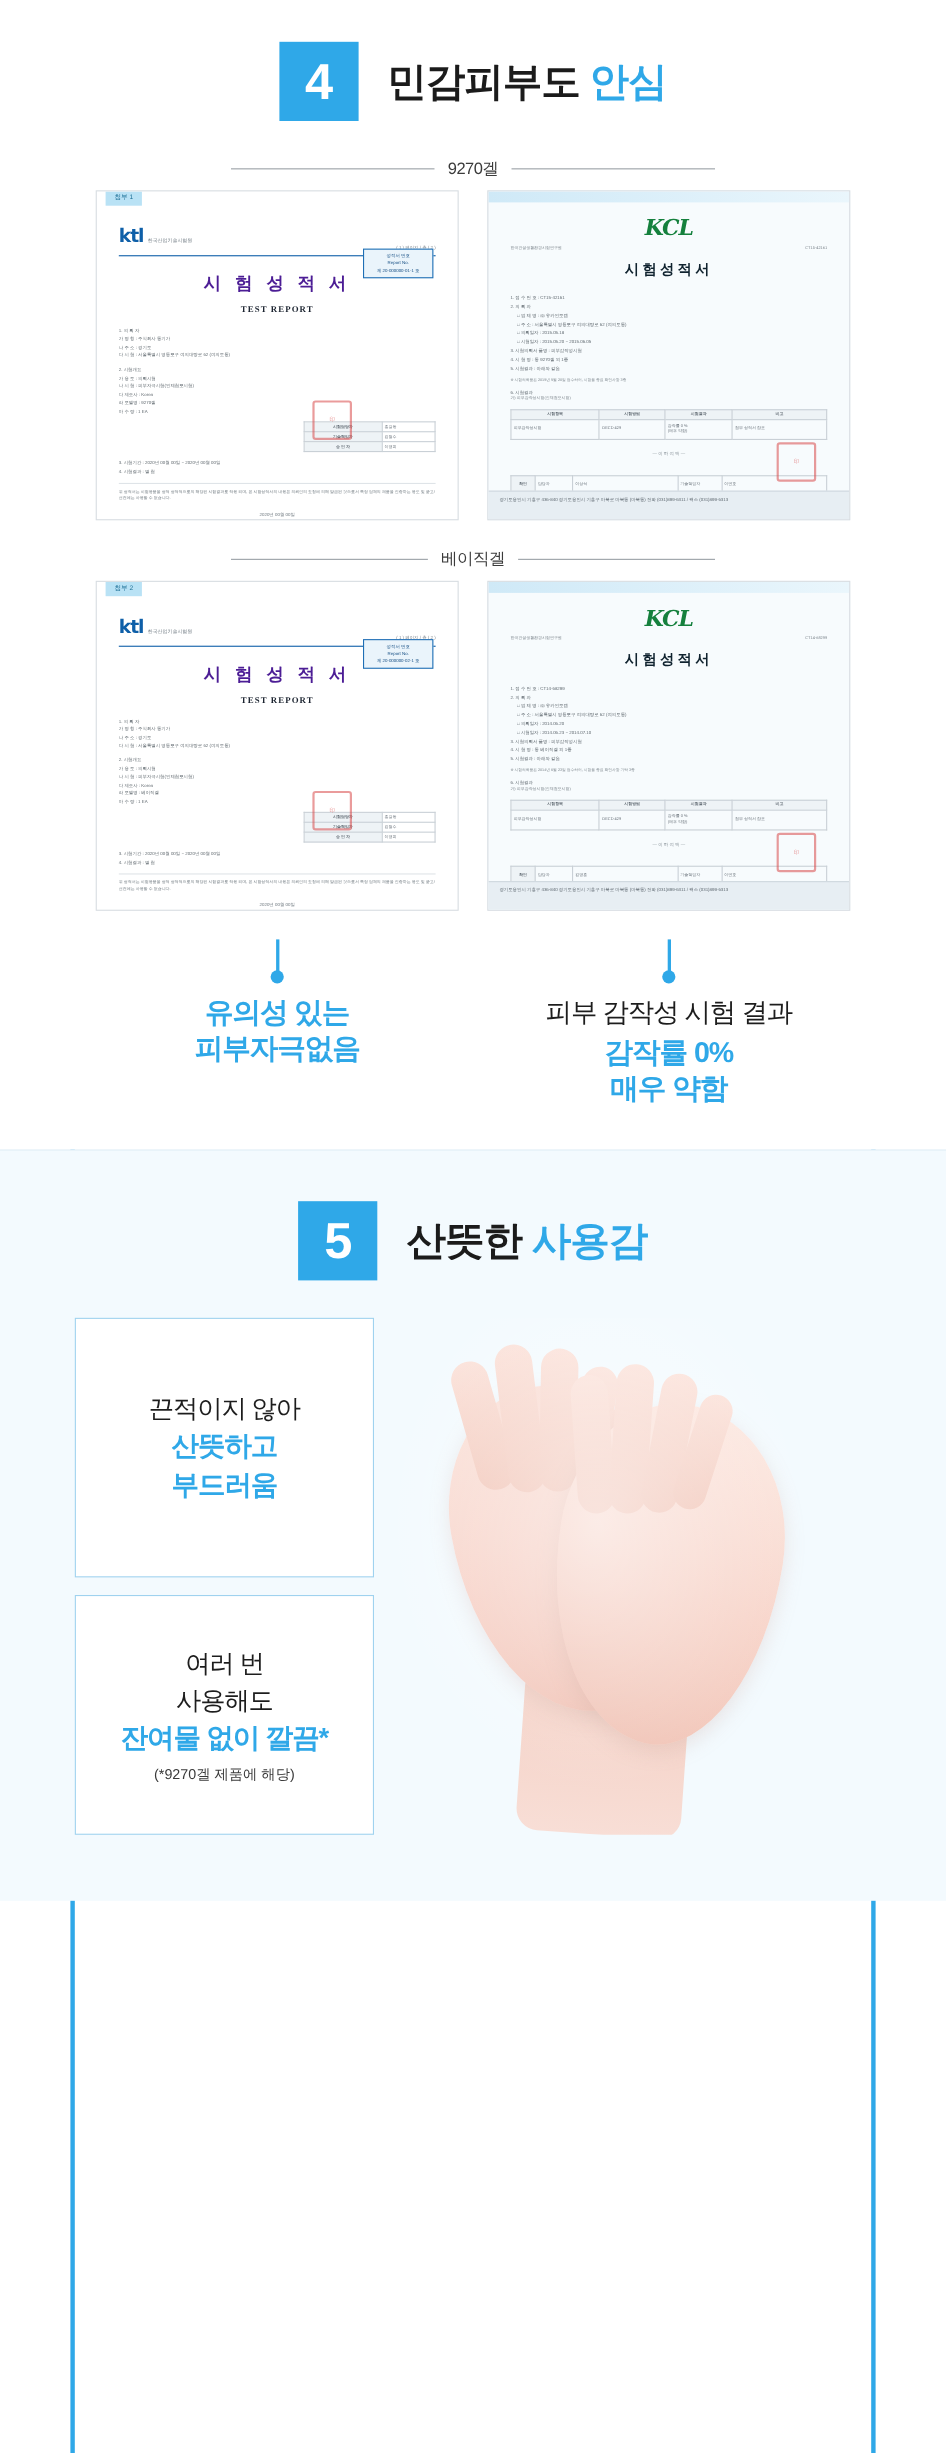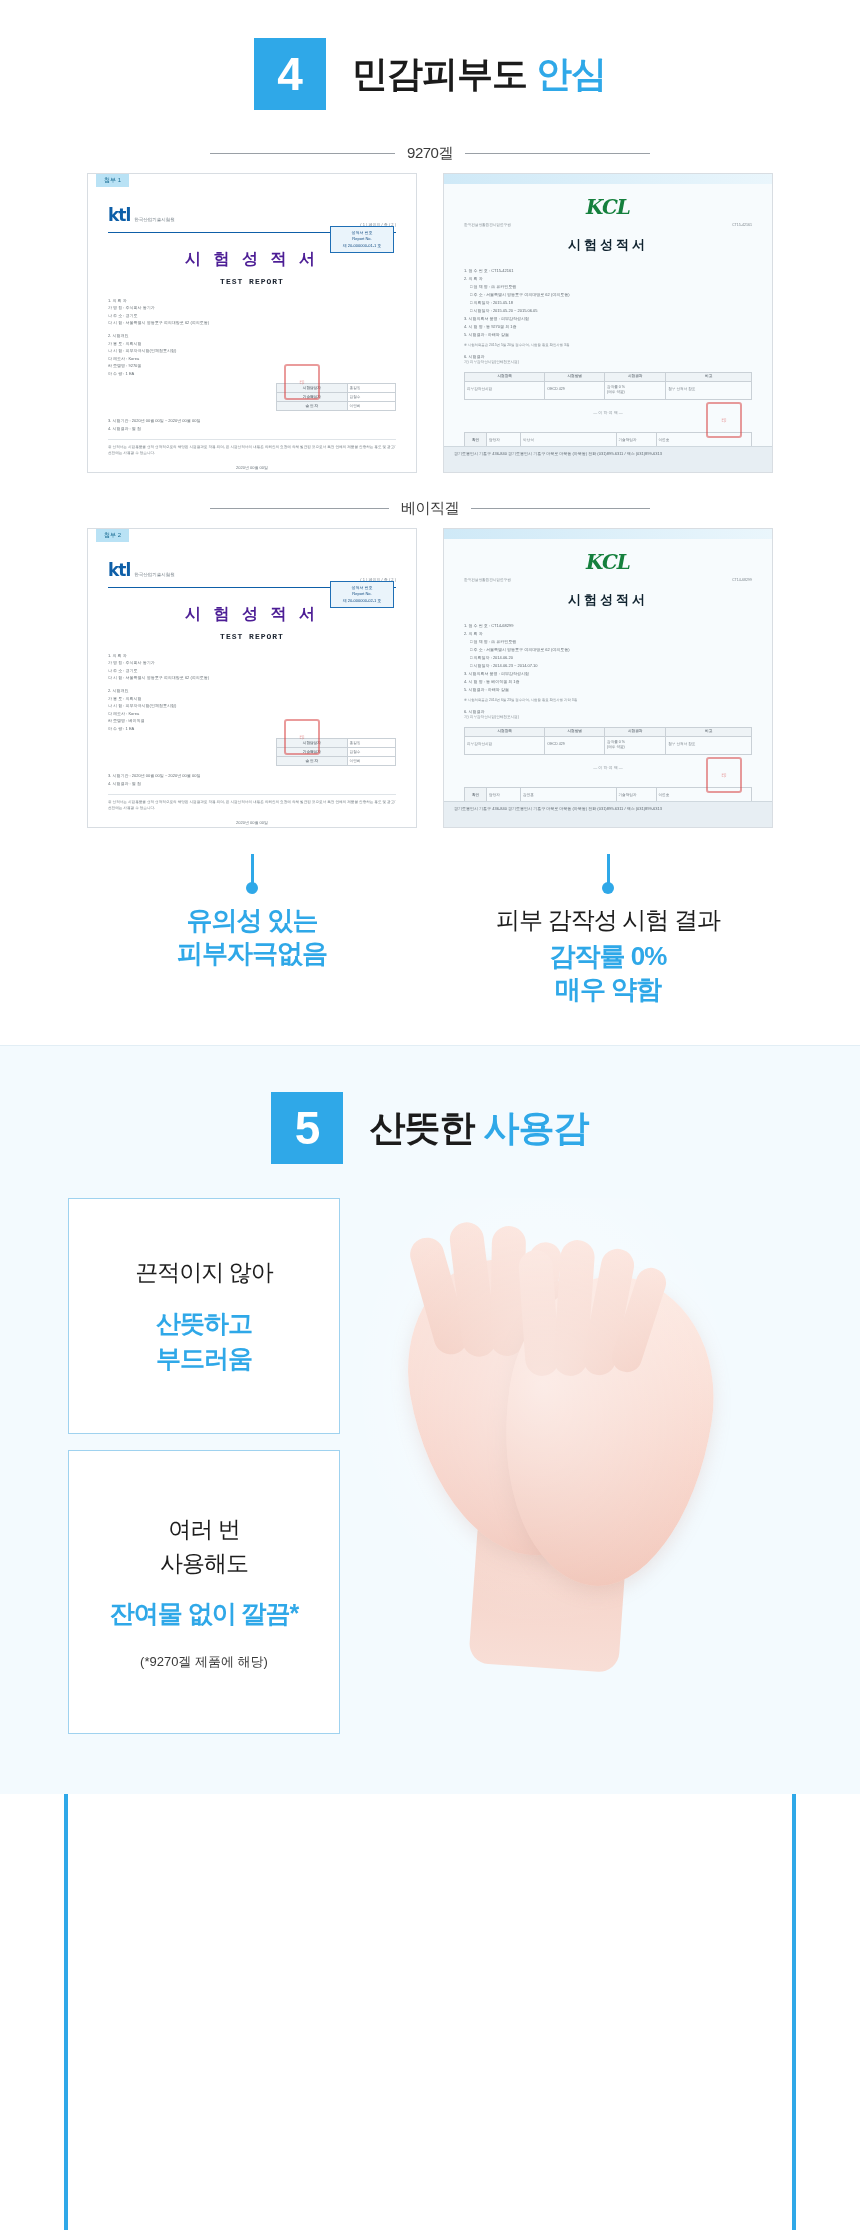--- a/index.html
+++ b/index.html
@@ -130,21 +130,21 @@
     font-weight: bold;
     letter-spacing: 4px;
     color: #4c1d95;
   }
   .doc-title-en {
     text-align: center;
     font-size: 8px;
     font-weight: bold;
     letter-spacing: 1px;
     color: #1c2430;
-    font-family: Liberation Mono, monospace;
+    font-family: Liberation Serif, serif;
     margin-bottom: 8px;
   }
   .doc-title-kcl {
     text-align: center;
     font-size: 13px;
     font-weight: bold;
     letter-spacing: 3px;
     color: #10232f;
     margin: 6px 0 12px 0;
   }
@@ -247,24 +247,23 @@
     margin-top: 34px;
     position: relative;
     min-height: 470px;
   }
   .cards { width: 272px; display: flex; flex-direction: column; gap: 16px; }
   .card {
     border: 1px solid #9fd2ef;
     background: #ffffff;
     text-align: center;
     padding: 34px 10px;
-    gap: 16px;
   }
   .card.c1 { height: 236px; display:flex; flex-direction:column; justify-content:center; }
-  .card.c2 { height: 284px; display:flex; flex-direction:column; justify-content:center; }
+  .card.c2 { height: 218px; display:flex; flex-direction:column; justify-content:center; }
   .card-l1 { font-size: 23px; color: #1d1d1d; letter-spacing: -1px; line-height: 1.45; }
   .card-em { font-size: 25px; font-weight: bold; color: #2fa8e8; letter-spacing: -1px; line-height: 1.4; }
   .card-note { font-size: 13px; color: #3a3a3a; margin-top: 6px; }
 
   
   .hands-wrap {
     flex: 1;
     position: relative;
     overflow: hidden;
   }

